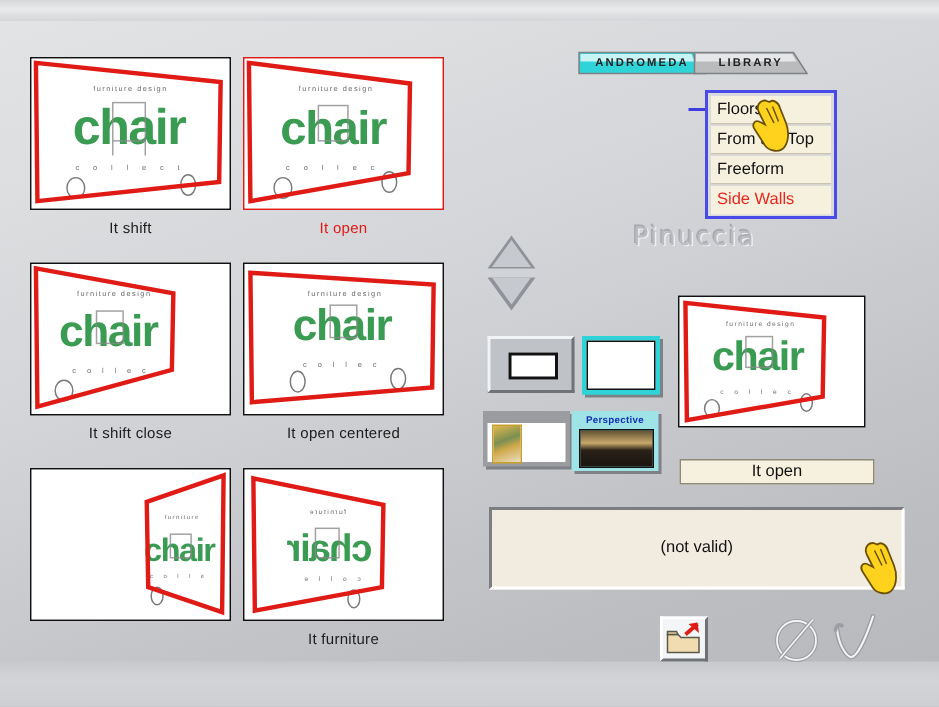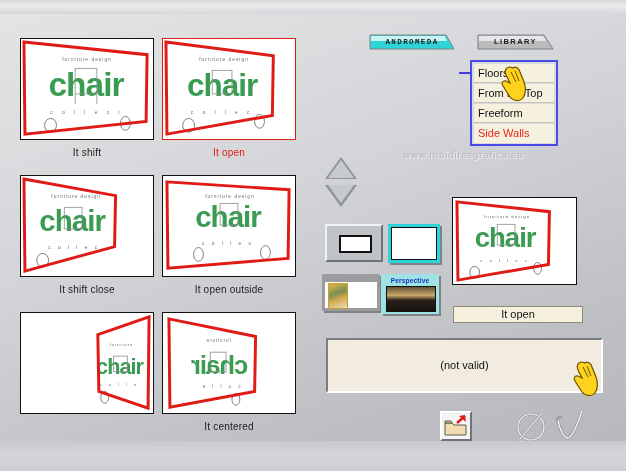--- a/index.html
+++ b/index.html
@@ -48,22 +48,22 @@
 
   
   .tabs{position:absolute;left:368px;top:33px;width:172px;height:20px;}
   .tab{
     position:absolute;top:0;height:18px;
     font-size:7.5px;font-weight:bold;letter-spacing:1.4px;
     color:#222;text-align:center;line-height:18px;
     box-sizing:border-box;
   }
   .tab .tabinner{position:absolute;left:0;top:0;width:100%;height:100%;}
-  .tab-andromeda{left:0;width:88px;font-family:Liberation Mono, monospace;}
-  .tab-library{left:108px;width:79px;}
+  .tab-andromeda{left:16px;width:88px;}
+  .tab-library{left:93px;width:79px;}
 
   .fullcanvas{
     position:absolute;left:358px;top:62px;width:102px;height:23px;
     background:#f6f0df;border:1px solid #8d8a78;box-sizing:border-box;
     color:#e8261c;font-size:11px;line-height:21px;padding-left:5px;
   }
   .connector{position:absolute;left:459px;top:72px;width:12px;height:2px;background:#3d3de0;}
 
   .submenu{
     position:absolute;left:470px;top:60px;width:88px;height:86px;
@@ -232,21 +232,21 @@
             <g stroke="#8a8a8a" stroke-width="1" fill="none" opacity=".8">
                 <rect x="58" y="28" width="18" height="22"></rect>
               </g>
             <text x="66" y="70" font-size="5" fill="#6b6b6b" text-anchor="middle" letter-spacing="3" font-family="Liberation Sans, sans-serif">c o l l e c</text>
             <ellipse cx="36" cy="80" rx="5" ry="7" fill="none" stroke="#7a7a7a"></ellipse>
             <ellipse cx="104" cy="78" rx="5" ry="7" fill="none" stroke="#7a7a7a"></ellipse>
             <polygon points="4,6 128,14 127,84 5,94" fill="none" stroke="#e01b16" stroke-width="3"></polygon>
           </svg>
         </div>
       </div>
-      <div class="caption">It open outside</div>
+      <div class="caption">It open centered</div>
     </div>
 
     <div class="cell" style="left:20px;top:282px;width:134px;height:102px;">
       <div class="thumb" style="width:134px;height:102px;">
         <div class="poster">
           <svg viewBox="0 0 134 102" preserveAspectRatio="none">
             <rect x="0" y="0" width="134" height="102" fill="#fff"></rect>
             <text x="102" y="34" font-size="4" fill="#6b6b6b" text-anchor="middle" font-family="Liberation Sans, sans-serif" letter-spacing="1">furniture</text>
             <text x="100" y="62" font-size="22" fill="#3a9b52" text-anchor="middle" font-family="Liberation Sans, sans-serif" font-weight="bold" letter-spacing="-1">chair</text>
             <g stroke="#8a8a8a" stroke-width="1" fill="none" opacity=".8">
@@ -271,21 +271,21 @@
               <g stroke="#8a8a8a" stroke-width="1" fill="none" opacity=".8">
                   <rect x="70" y="40" width="16" height="20"></rect>
                 </g>
               <text x="76" y="76" font-size="4.5" fill="#6b6b6b" text-anchor="middle" letter-spacing="3" font-family="Liberation Sans, sans-serif">c o l l e</text>
               <ellipse cx="60" cy="88" rx="4" ry="6" fill="none" stroke="#7a7a7a"></ellipse>
             </g>
             <polygon points="6,6 94,24 93,80 7,96" fill="none" stroke="#e01b16" stroke-width="3"></polygon>
           </svg>
         </div>
       </div>
-      <div class="caption">It centered</div>
+      <div class="caption">It furniture</div>
     </div>
 
   </div>
 
   <div class="tabs">
     <div class="tab tab-andromeda">
       <svg class="tabinner" viewBox="0 0 88 18" preserveAspectRatio="none">
         <polygon points="2,2 78,2 86,16 2,16" fill="#2fd4d8" stroke="#7f8285" stroke-width="1"></polygon>
         <polygon points="3,3 77,3 79,8 3,8" fill="#c8f4f6"></polygon>
       </svg>
@@ -311,21 +311,21 @@
 
   <div class="hand hand1">
     <svg viewBox="0 0 30 40">
       <path d="M10 4 C6 4 4 8 6 12 L10 20 L6 18 C3 17 1 20 3 23 L10 34 C13 38 20 39 23 35 C26 31 26 24 24 19 L20 9 C19 5 15 3 13 5 Z" fill="#ffd21e" stroke="#6b5200" stroke-width="1.2"></path>
       <path d="M11 9 L16 19" stroke="#6b5200" stroke-width="1" fill="none"></path>
       <path d="M15 8 L19 18" stroke="#6b5200" stroke-width="1" fill="none"></path>
     </svg>
   </div>
 
   <div class="watermark">
-    <div class="wm2">www.maidiresgrafica.eu</div>
+    <div class="wm1">Pinuccia</div>
   </div>
 
   <div class="arrows">
     <div style="position:absolute;left:0;top:0;width:32px;height:24px;">
       <div class="tri tri-up"></div>
       <div class="tri tri-up-in"></div>
     </div>
     <div style="position:absolute;left:0;top:28px;width:32px;height:24px;">
       <div class="tri tri-dn" style="top:0;"></div>
       <div class="tri tri-dn-in" style="top:0;"></div>

